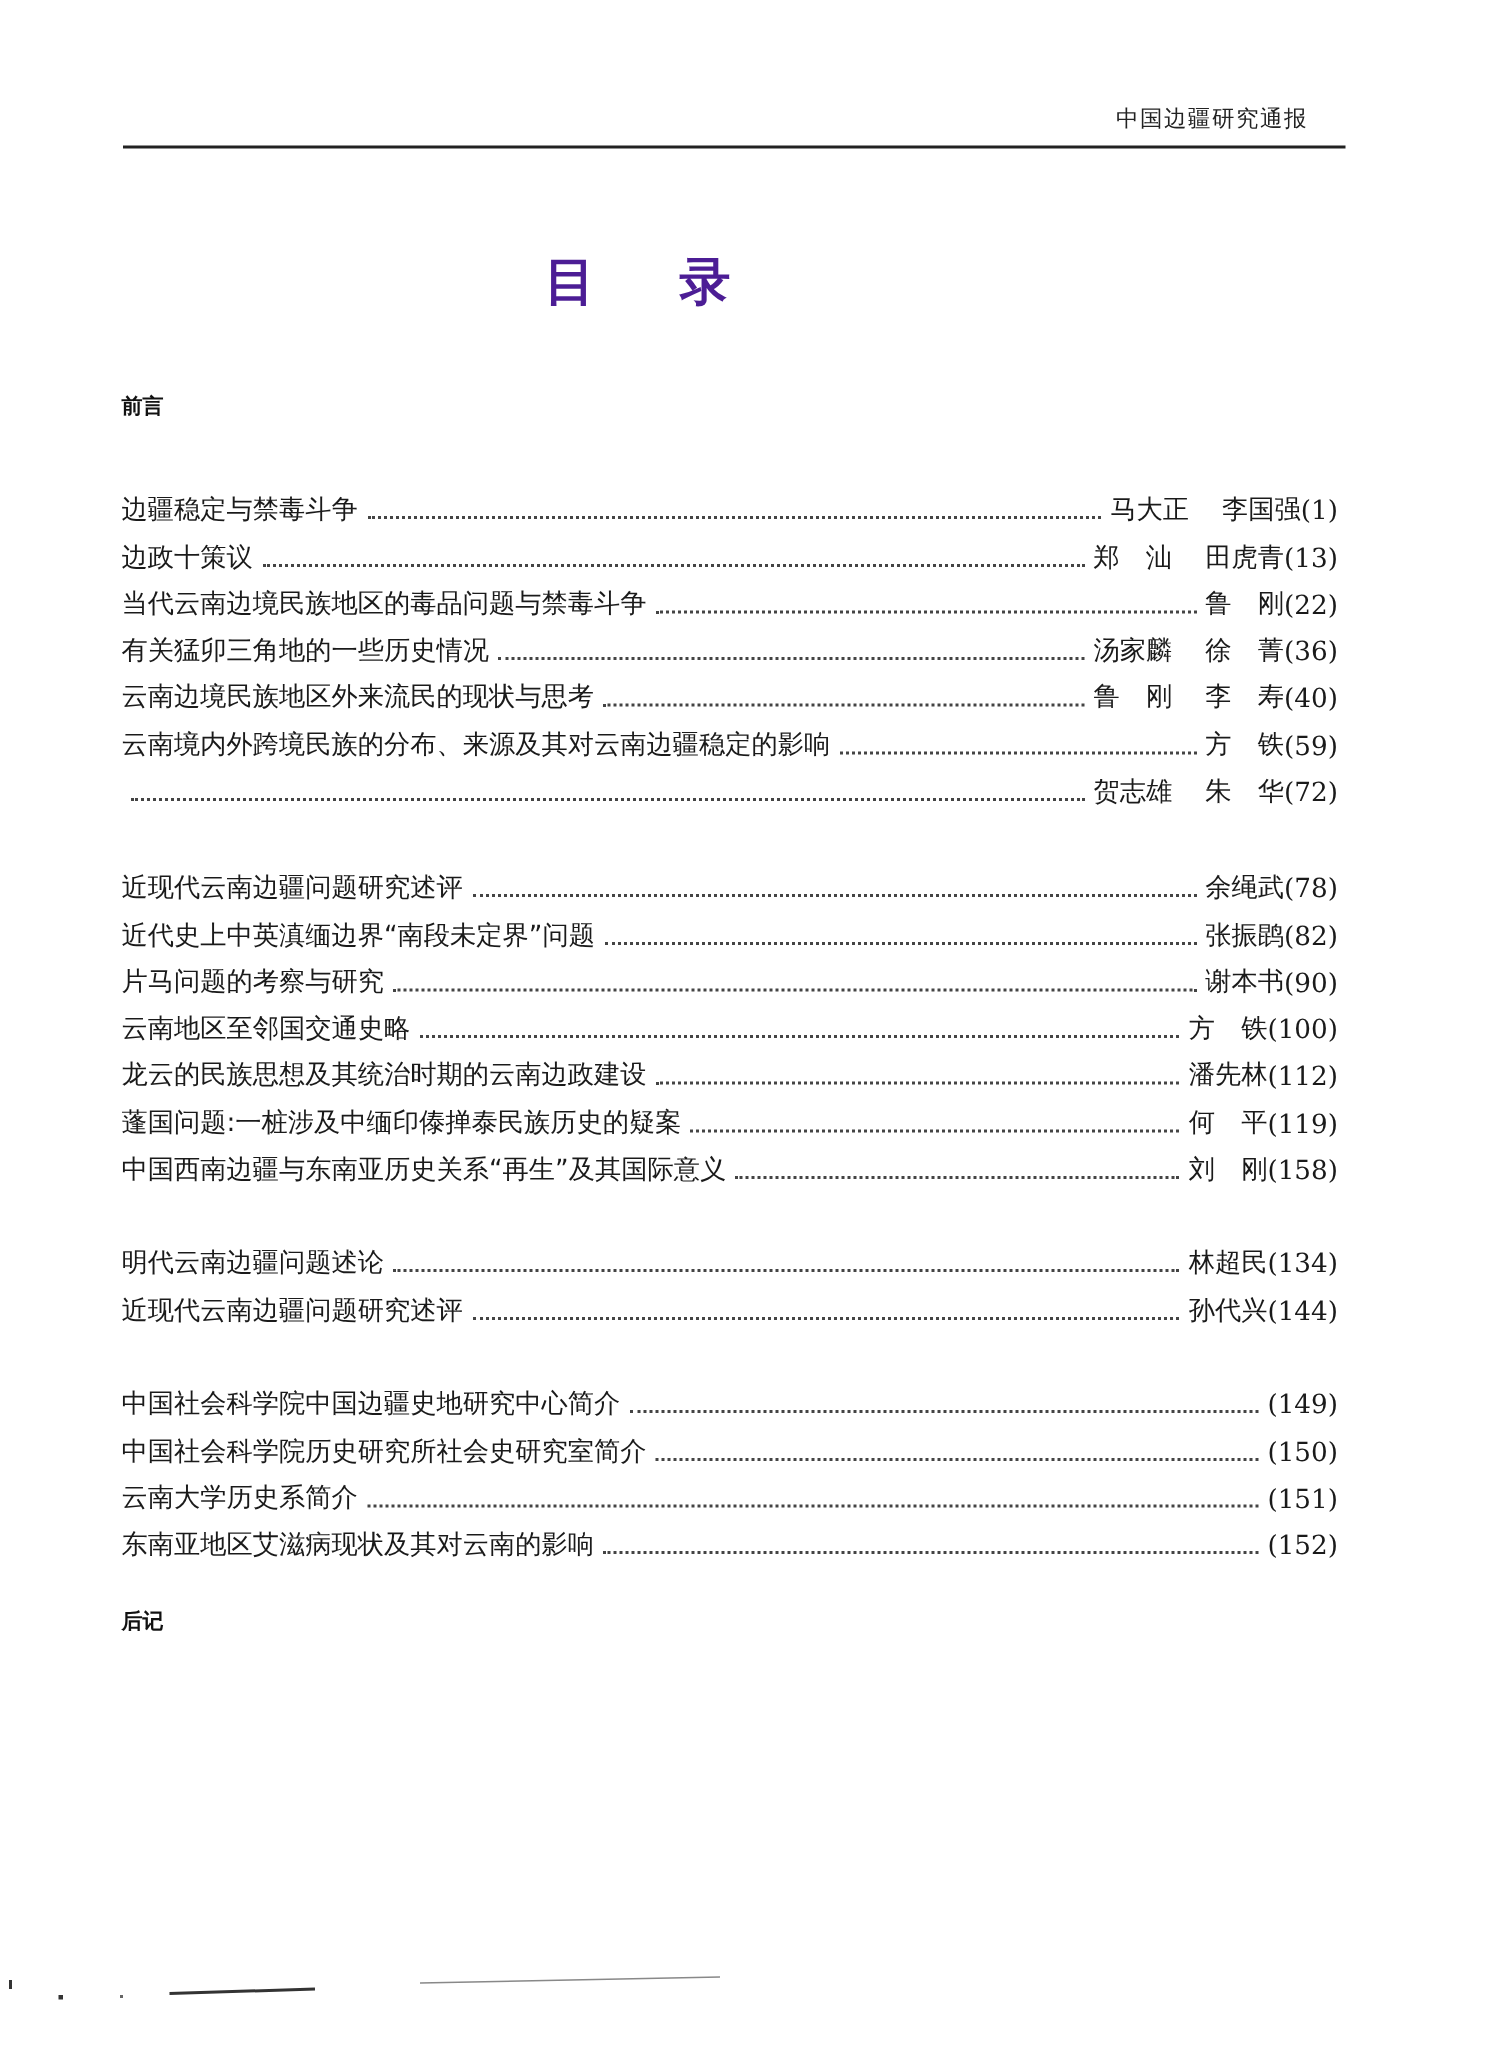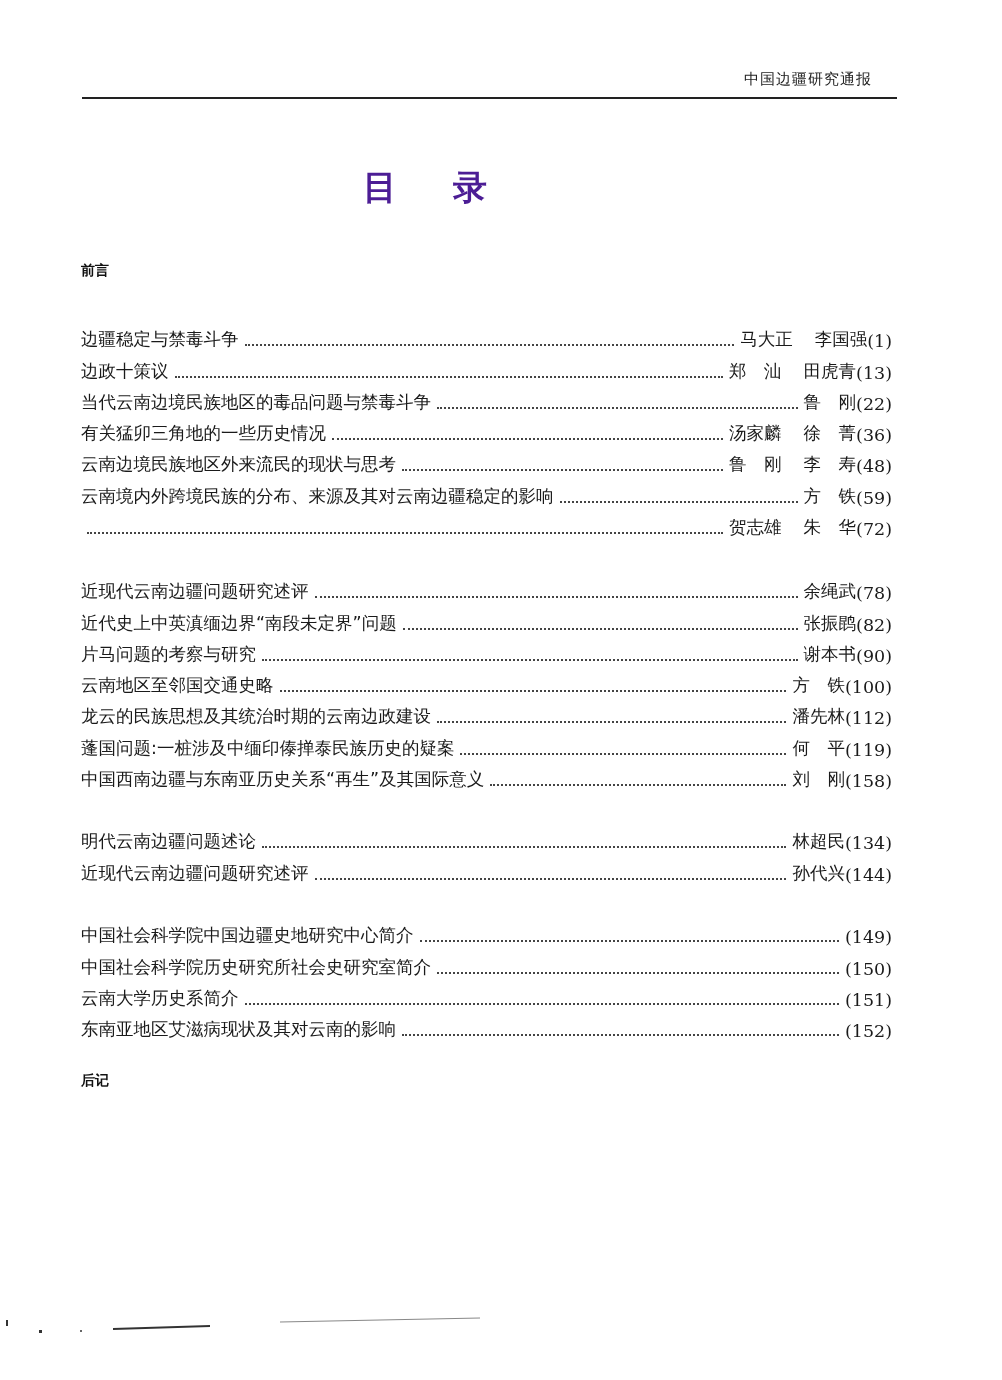--- a/index.html
+++ b/index.html
@@ -97,21 +97,21 @@
       </span>
       <span class="pg">(36)</span>
     </div>
   <div class="toc-row">
       <span class="t">云南边境民族地区外来流民的现状与思考</span>
       <span class="dots"></span>
       <span class="a">
         <span class="name n1">鲁　刚</span>
         <span class="name">李　寿</span>
       </span>
-      <span class="pg">(48)</span>
+      <span class="pg">(40)</span>
     </div>
   <div class="toc-row">
       <span class="t">云南境内外跨境民族的分布、来源及其对云南边疆稳定的影响</span>
       <span class="dots"></span>
       <span class="a">
         <span class="name">方　铁</span>
       </span>
       <span class="pg">(59)</span>
     </div>
   <div class="toc-row">

